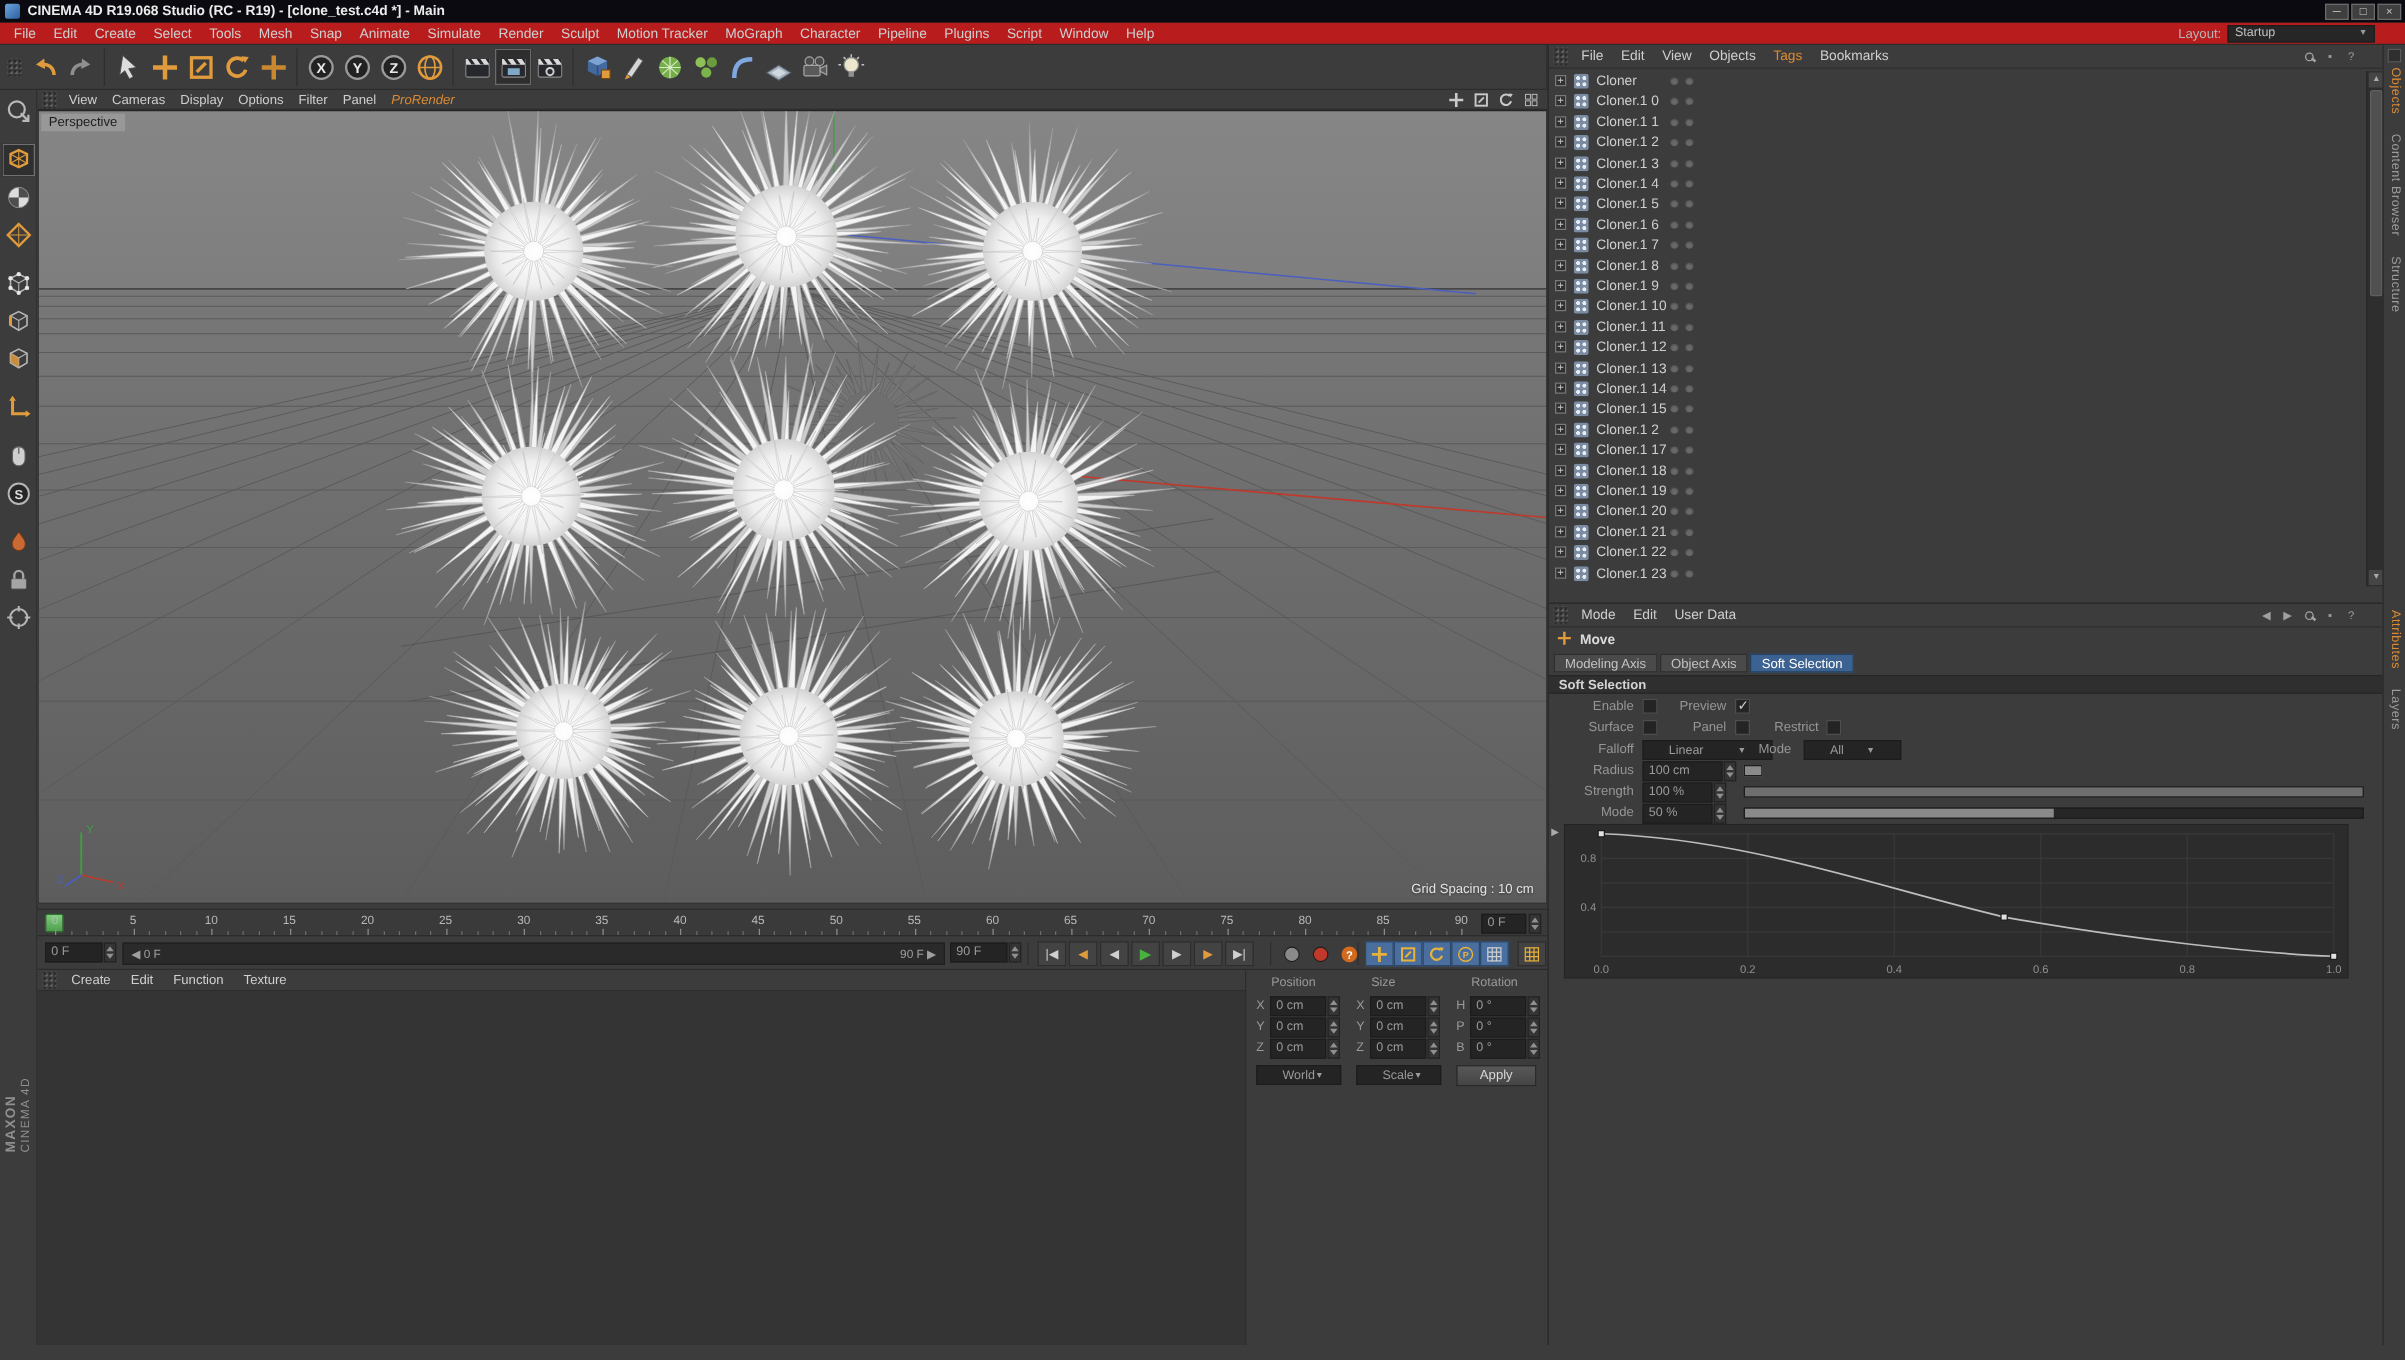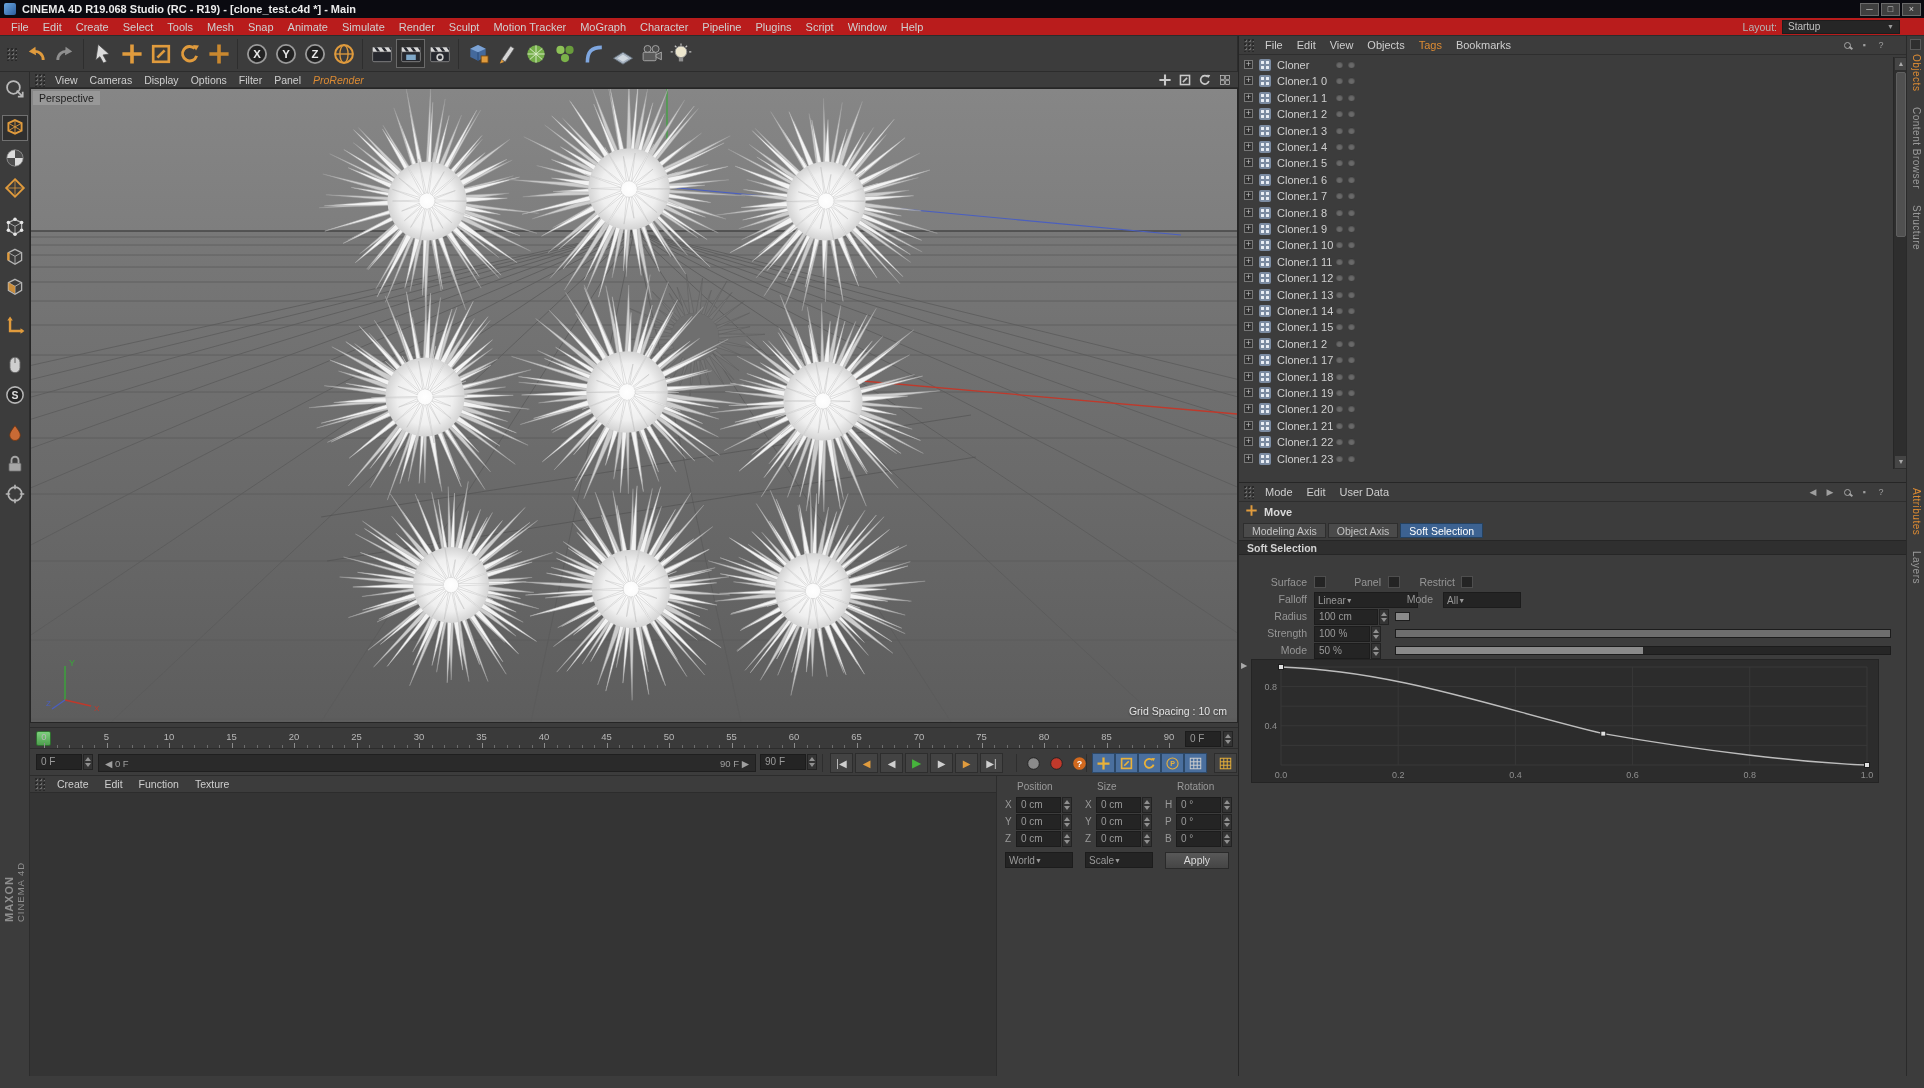--- a/index.html
+++ b/index.html
@@ -57,21 +57,21 @@
 .tpbtn{position:absolute;top:2px;width:23px;height:20px;background:#434343;border:1px solid #2d2d2d;display:flex;align-items:center;justify-content:center;font-size:10px;cursor:pointer}
 .tpround{background:none;border:none}
 .tpblue{background:#4a6f9e;border-color:#2c4868}
 .vsep{position:absolute;top:3px;width:1px;height:18px;background:#2e2e2e}
 
 #matman{position:absolute;left:30px;top:776px;width:966px;height:300px;background:#343434}
 #matmenu{height:17px;background:#3c3c3c;border-bottom:1px solid #2c2c2c;display:flex;align-items:center}
 #matmenu .mi{font-size:10.5px;padding:1px 8px}
 #coords{position:absolute;left:996px;top:776px;width:242px;height:300px;background:#3c3c3c;border-left:1px solid #2c2c2c}
 .clab{position:absolute;font-size:10px;color:#9a9a9a}
-.ddl{position:absolute;height:16px;background:#242424;border:1px solid #1c1c1c;font-size:10px;color:#9a9a9a;padding:1px 3px;display:flex;align-items:center;justify-content:flex-start;cursor:pointer}
+.ddl{position:absolute;height:16px;background:#242424;border:1px solid #1c1c1c;font-size:10px;color:#9a9a9a;padding:1px 20px;display:flex;align-items:center;justify-content:space-between;cursor:pointer}
 .ddl u{text-decoration:none;font-size:7px;color:#9a9a9a}
 .btn{position:absolute;height:17px;background:linear-gradient(#585858,#454545);border:1px solid #2a2a2a;color:#d8d8d8;text-align:center;font-size:10.5px;line-height:15px;cursor:pointer}
 
 #rightpanel{position:absolute;left:1238px;top:36px;width:668px;height:1040px;background:#3c3c3c;border-left:1px solid #262626}
 #objman{position:absolute;left:0;top:0;width:668px;height:446px}
 #ommenu{height:19px;display:flex;align-items:center;border-bottom:1px solid #2e2e2e}
 .mni{width:16px;height:14px;display:flex;align-items:center;justify-content:center;color:#9f9f9f;font-size:9px;cursor:pointer}
 .mag{width:7px;height:7px;border:1.5px solid #a5a5a5;border-radius:50%;position:relative;display:inline-block}
 .mag:after{content:"";position:absolute;width:4px;height:1.5px;background:#a5a5a5;right:-3.5px;bottom:-1px;transform:rotate(40deg)}
 #omicons,#amicons{margin-left:auto;display:flex;padding-right:18px;gap:1px}
@@ -1031,20 +1031,26 @@
             </svg></span>
         <span id="amtitletext">Move</span>
       </div>
       <div id="amtabs">
           <span class="amtab">Modeling Axis</span>
           <span class="amtab">Object Axis</span>
           <span class="amtab active">Soft Selection</span>
         </div>
       <div id="amsection">Soft Selection</div>
 
+      <div class="amrow" style="top:74px">
+        <span class="amlab" style="left:0;width:56px">Enable</span>
+        <span class="cb" style="left:63px"></span>
+        <span class="amlab" style="left:74px;width:56px">Preview</span>
+        <span class="cb on" style="left:137px"></span>
+      </div>
       <div class="amrow" style="top:91px">
         <span class="amlab" style="left:0;width:56px">Surface</span>
         <span class="cb" style="left:63px"></span>
         <span class="amlab" style="left:74px;width:56px">Panel</span>
         <span class="cb" style="left:137px"></span>
         <span class="amlab" style="left:148px;width:56px">Restrict</span>
         <span class="cb" style="left:210px"></span>
       </div>
       <div class="amrow" style="top:108px">
         <span class="amlab" style="left:0;width:56px">Falloff</span>

